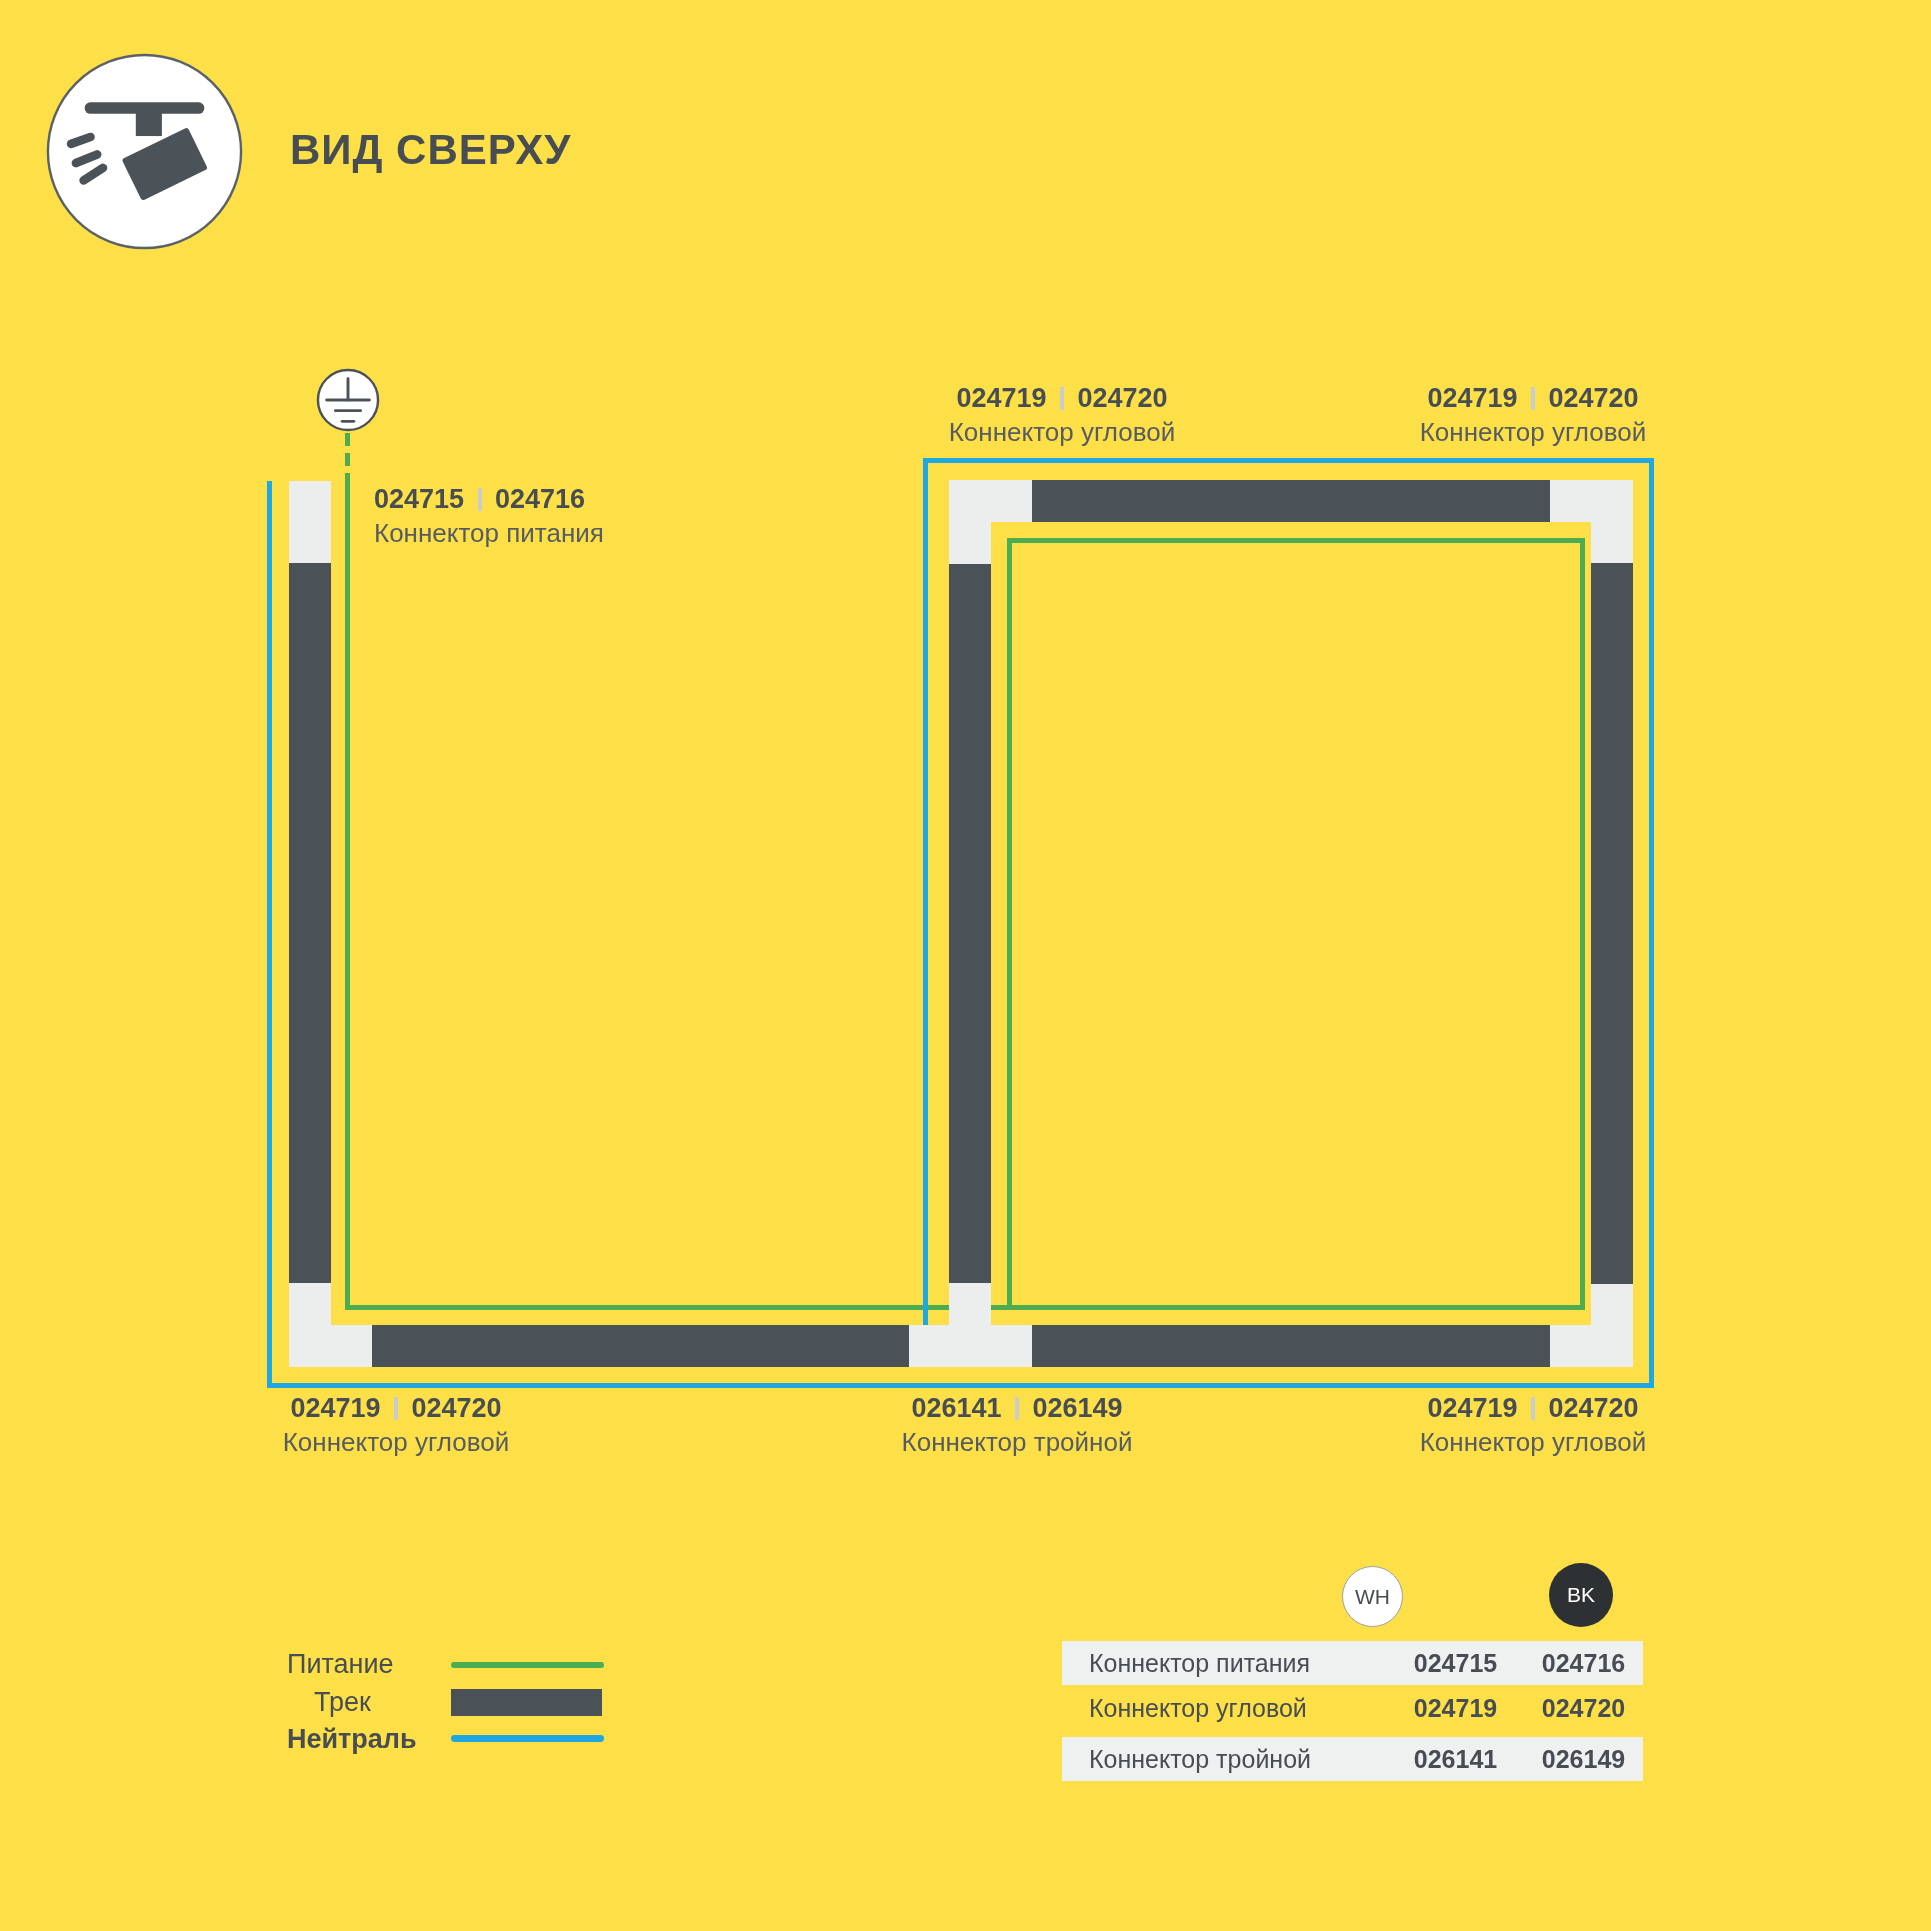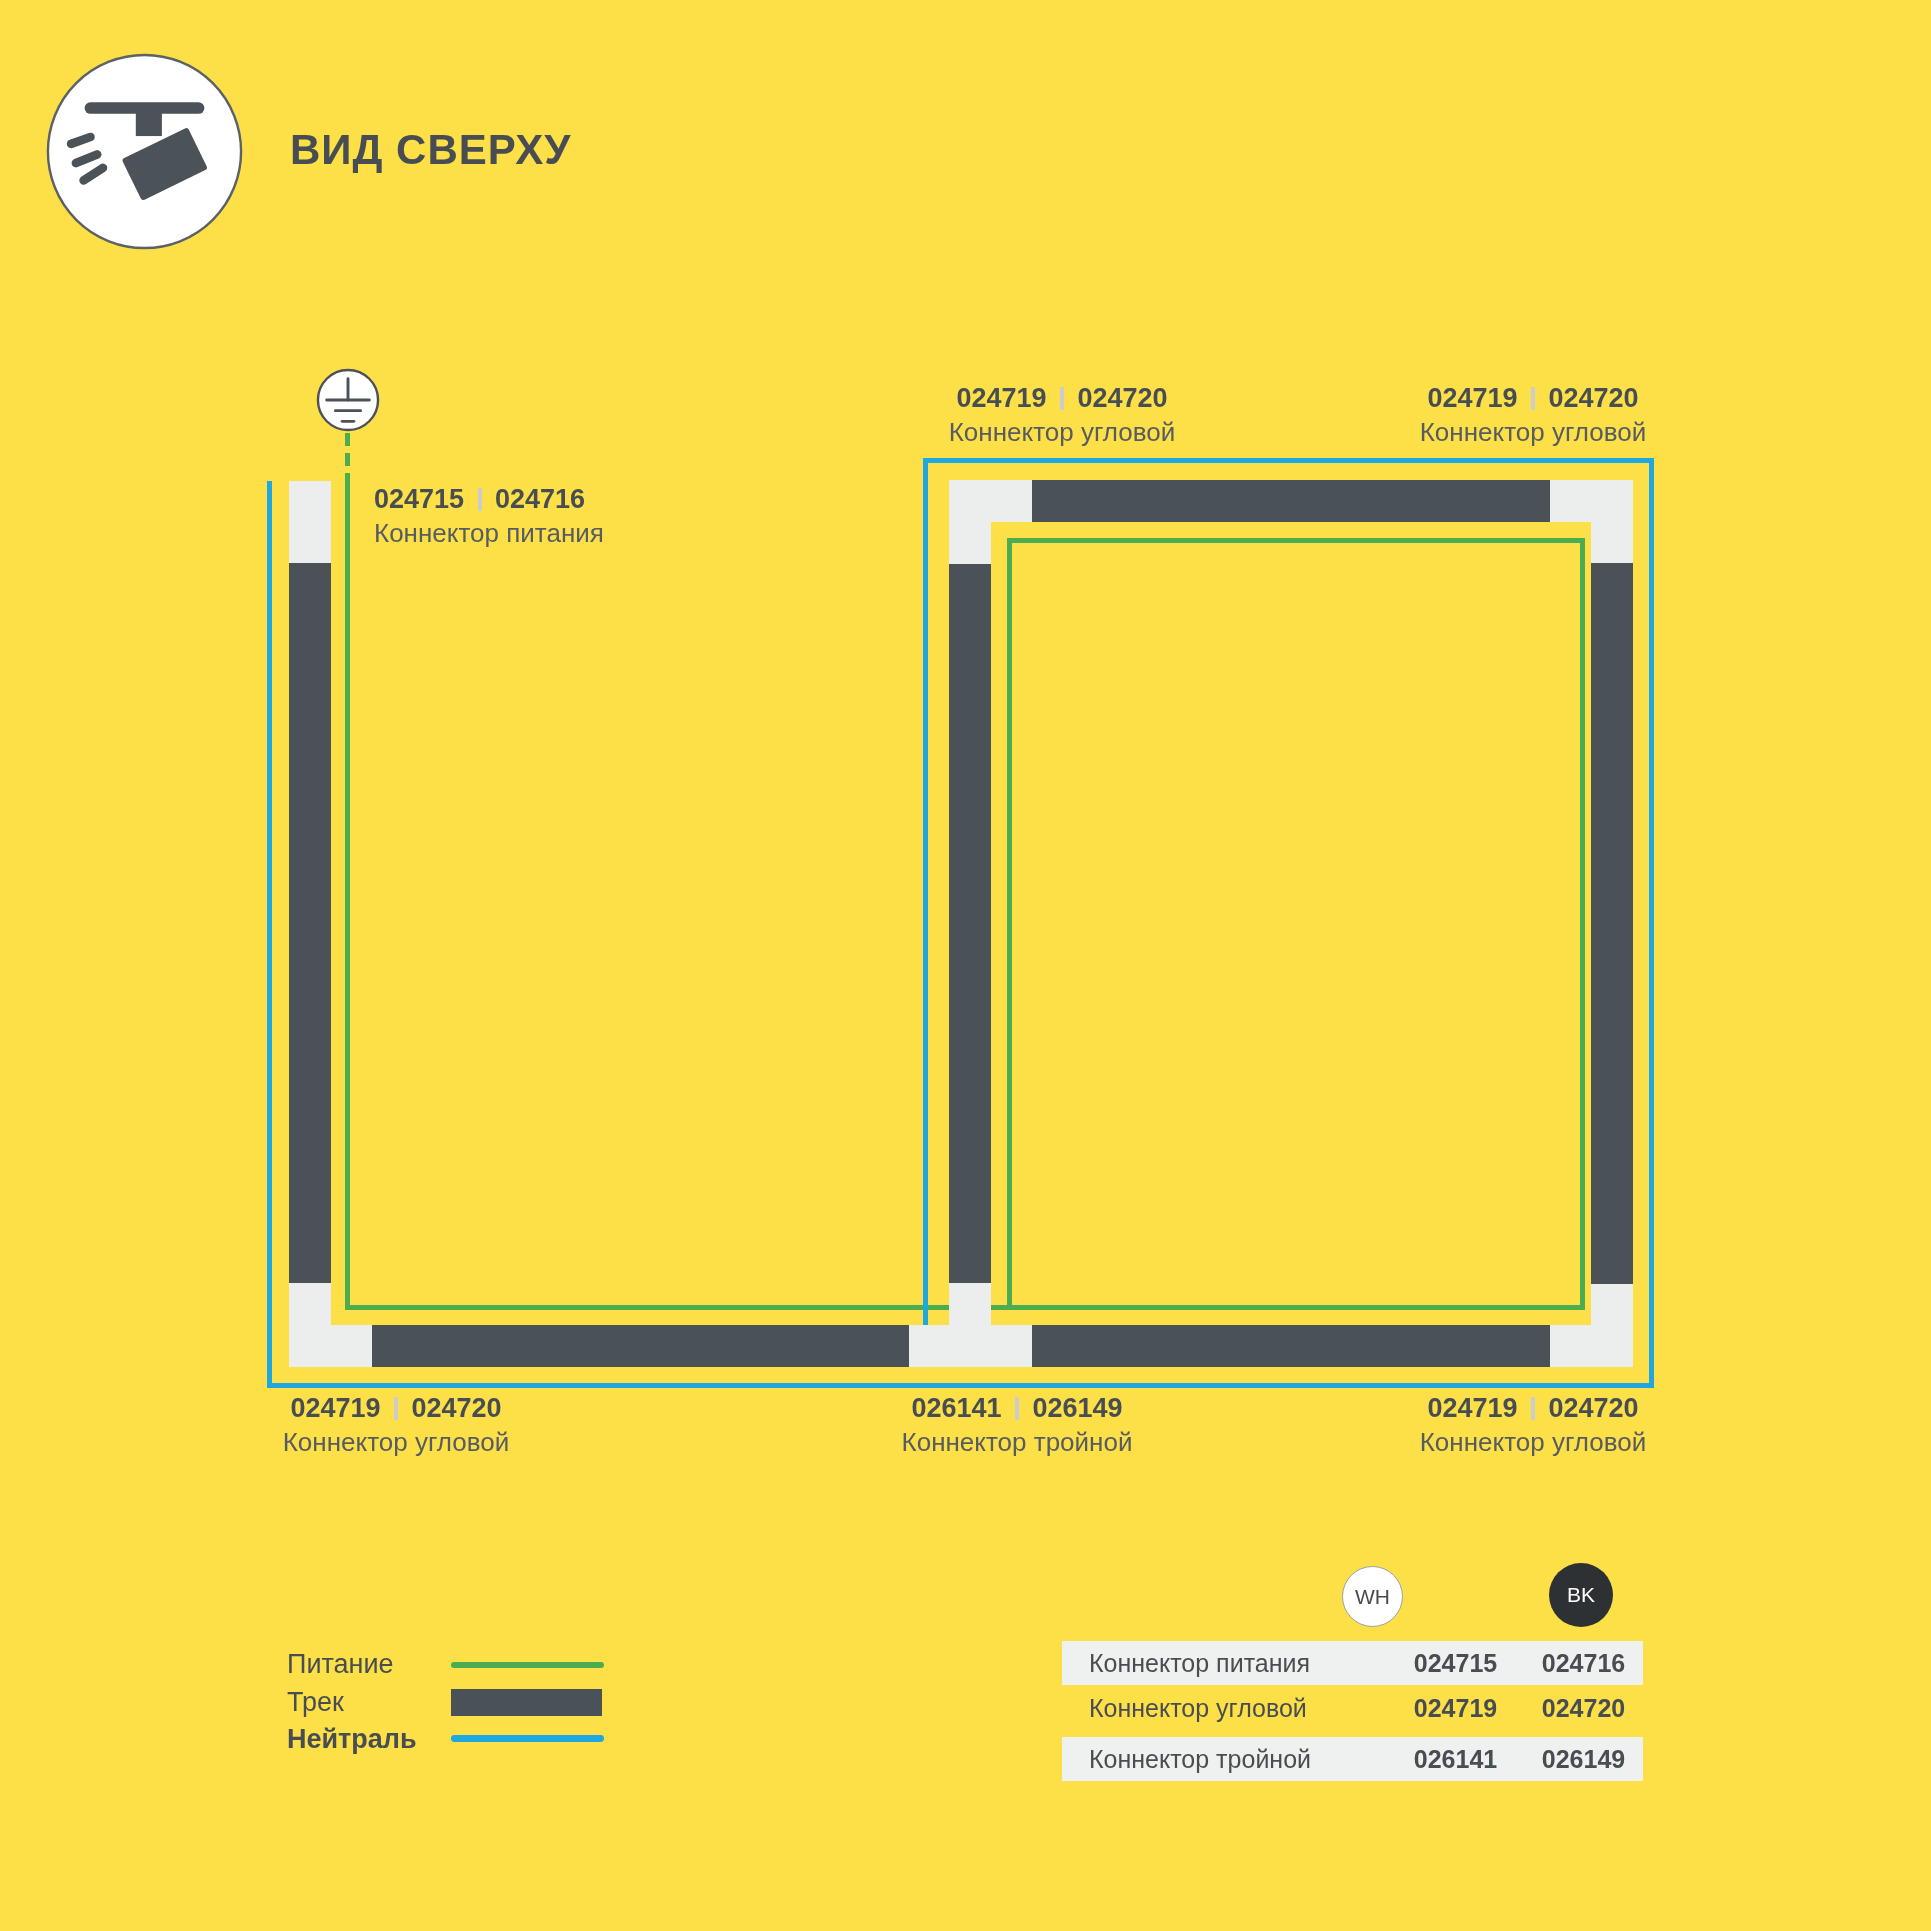--- a/index.html
+++ b/index.html
@@ -180,21 +180,21 @@
     <div class="codes">
       <span>024719</span>
       <span class="sep"></span>
       <span>024720</span>
     </div>
     <div class="lname">Коннектор угловой</div>
   </div>
 
   <div class="legend-label" style="top:1650px;">Питание</div>
   <div class="legend-swatch sw-power" style="top:1662px;"></div>
-  <div class="legend-label" style="top:1688px;">Трек</div>
+  <div class="legend-label" style="top:1688px;margin-left:27px;">Трек</div>
   <div class="legend-swatch sw-track" style="top:1689px;"></div>
   <div class="legend-label" style="top:1725px;font-weight:bold;">Нейтраль</div>
   <div class="legend-swatch sw-neutral" style="top:1735px;"></div>
 
   <div class="badge badge-wh">
     <span>WH</span>
   </div>
   <div class="badge badge-bk">
     <span>BK</span>
   </div>

